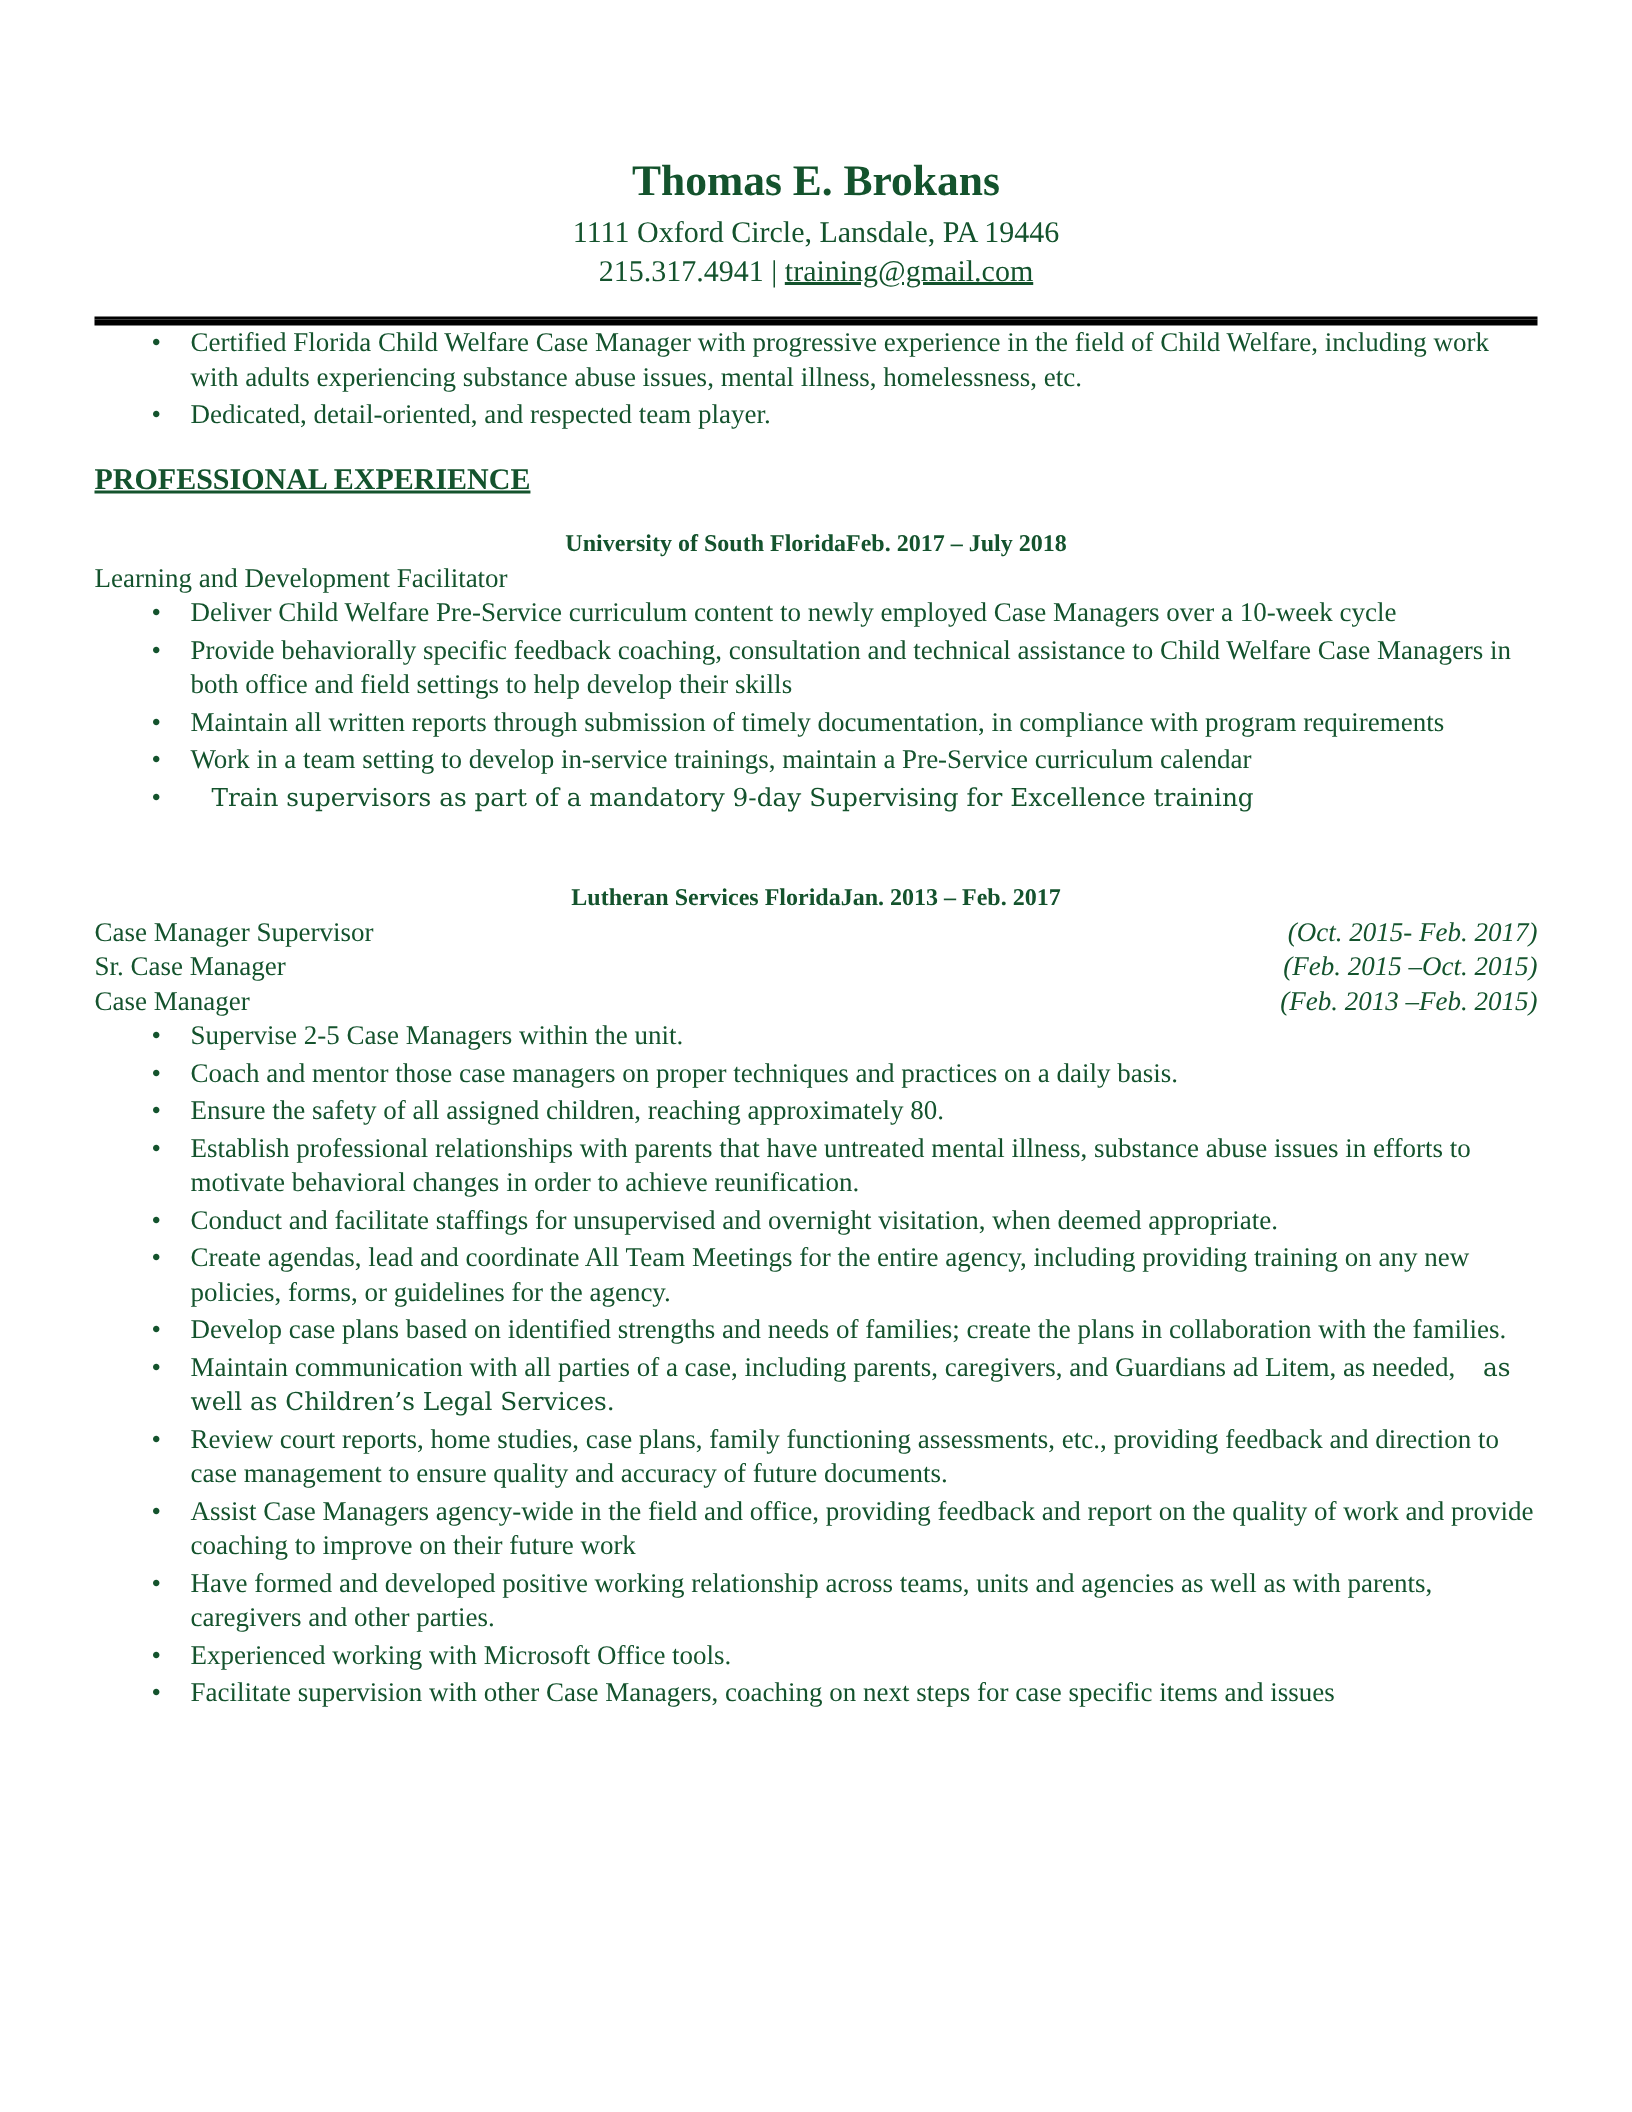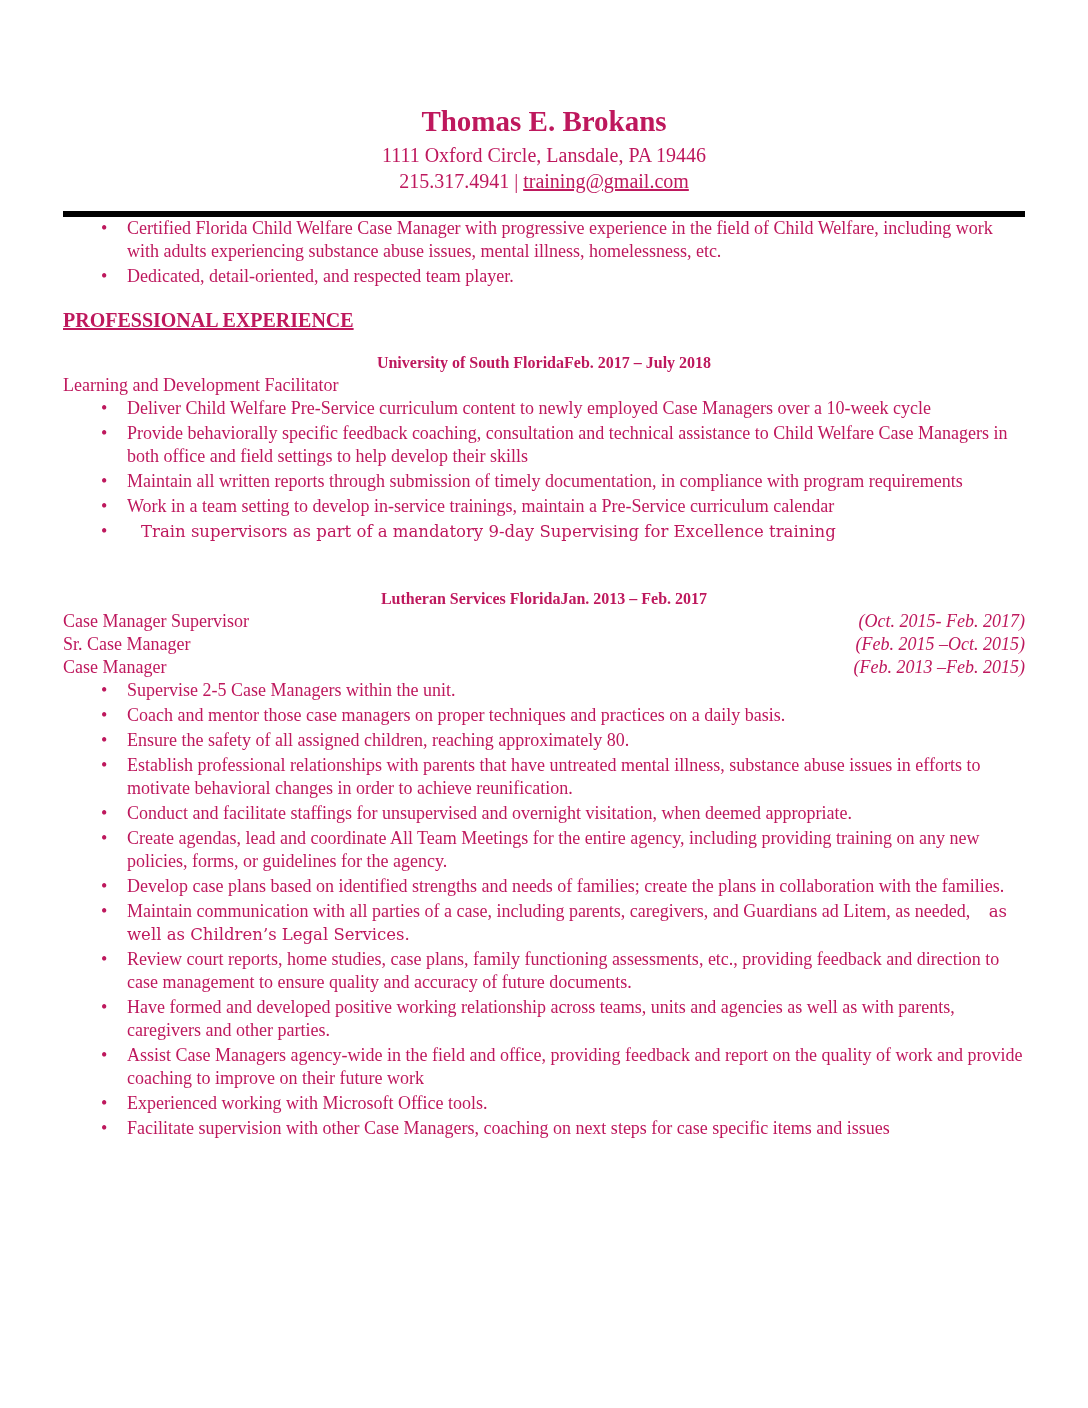--- a/index.html
+++ b/index.html
@@ -1,21 +1,21 @@
 <!DOCTYPE html>
 <html><head>
 <meta charset="utf-8">
 <style>
   * { margin: 0; padding: 0; box-sizing: border-box; }
   html, body { background: #ffffff; }
   .page {
     width: 1088px;
     height: 1408px;
     background: #ffffff;
-    color: #be185d;
+    color: #14532d;
     font-family: "Liberation Serif", "DejaVu Serif", serif;
     padding: 104px 63px 40px 63px;
     overflow: hidden;
   }
 
   
   .header { text-align: center; }
   .name {
     font-size: 29px;
     font-weight: bold;
@@ -159,22 +159,22 @@
           <ul class="bullets">
             <li class="bullet-item"><span>Supervise 2-5 Case Managers within the unit.</span></li>
             <li class="bullet-item"><span>Coach and mentor those case managers on proper techniques and practices on a daily basis.</span></li>
             <li class="bullet-item"><span>Ensure the safety of all assigned children, reaching approximately 80.</span></li>
             <li class="bullet-item"><span>Establish professional relationships with parents that have untreated mental illness, substance abuse issues in efforts to motivate behavioral changes in order to achieve reunification.</span></li>
             <li class="bullet-item"><span>Conduct and facilitate staffings for unsupervised and overnight visitation, when deemed appropriate.</span></li>
             <li class="bullet-item"><span>Create agendas, lead and coordinate All Team Meetings for the entire agency, including providing training on any new policies, forms, or guidelines for the agency.</span></li>
             <li class="bullet-item"><span>Develop case plans based on identified strengths and needs of families; create the plans in collaboration with the families.</span></li>
             <li class="bullet-item"><span>Maintain communication with all parties of a case, including parents, caregivers, and Guardians ad Litem, as needed, </span><span class="alt-font">as well as Children’s Legal Services.</span></li>
             <li class="bullet-item"><span>Review court reports, home studies, case plans, family functioning assessments, etc., providing feedback and direction to case management to ensure quality and accuracy of future documents.</span></li>
+            <li class="bullet-item"><span>Assist Case Managers agency-wide in the field and office, providing feedback and report on the quality of work and provide coaching to improve on their future work</span></li>
             <li class="bullet-item"><span>Have formed and developed positive working relationship across teams, units and agencies as well as with parents, caregivers and other parties.</span></li>
-            <li class="bullet-item"><span>Assist Case Managers agency-wide in the field and office, providing feedback and report on the quality of work and provide coaching to improve on their future work</span></li>
             <li class="bullet-item"><span>Experienced working with Microsoft Office tools.</span></li>
             <li class="bullet-item"><span>Facilitate supervision with other Case Managers, coaching on next steps for case specific items and issues</span></li>
           </ul>
         </div>
       </div>
   </div>
 
 </div>
 
 </body></html>

